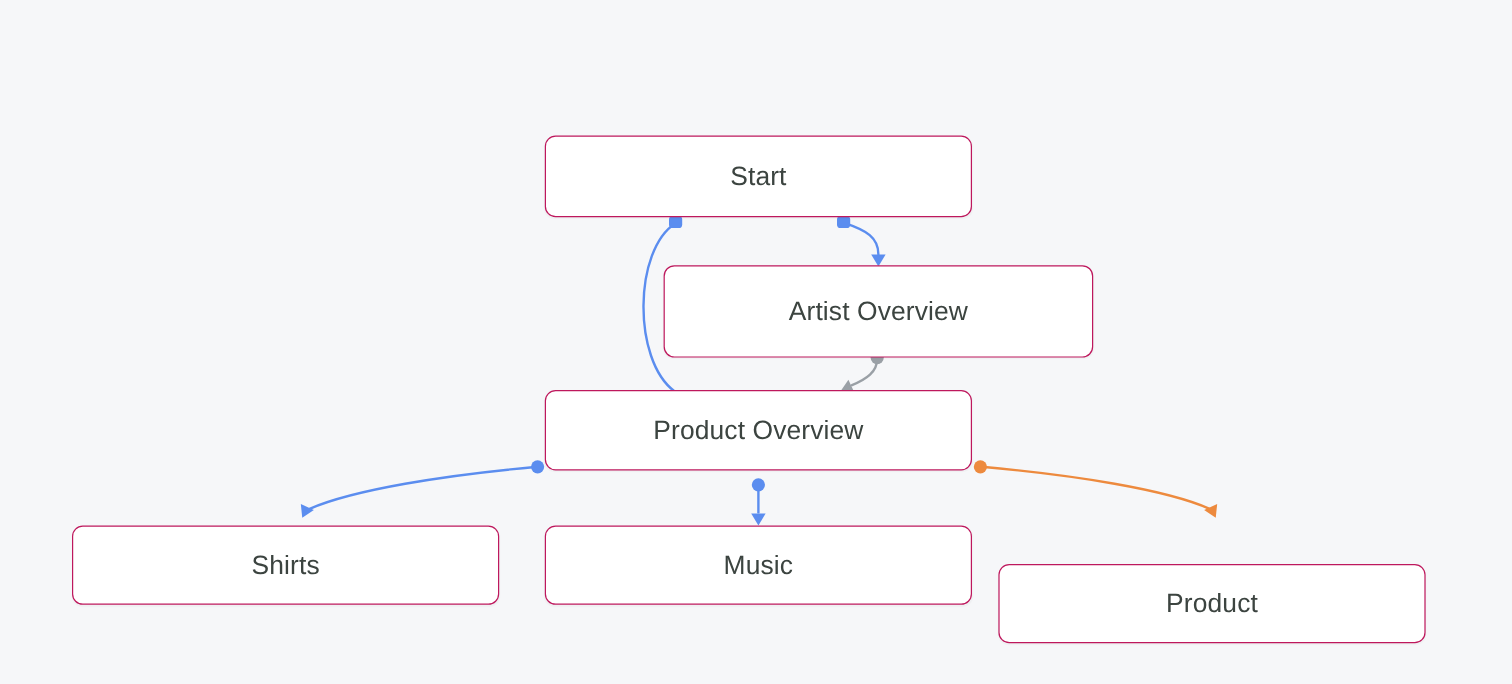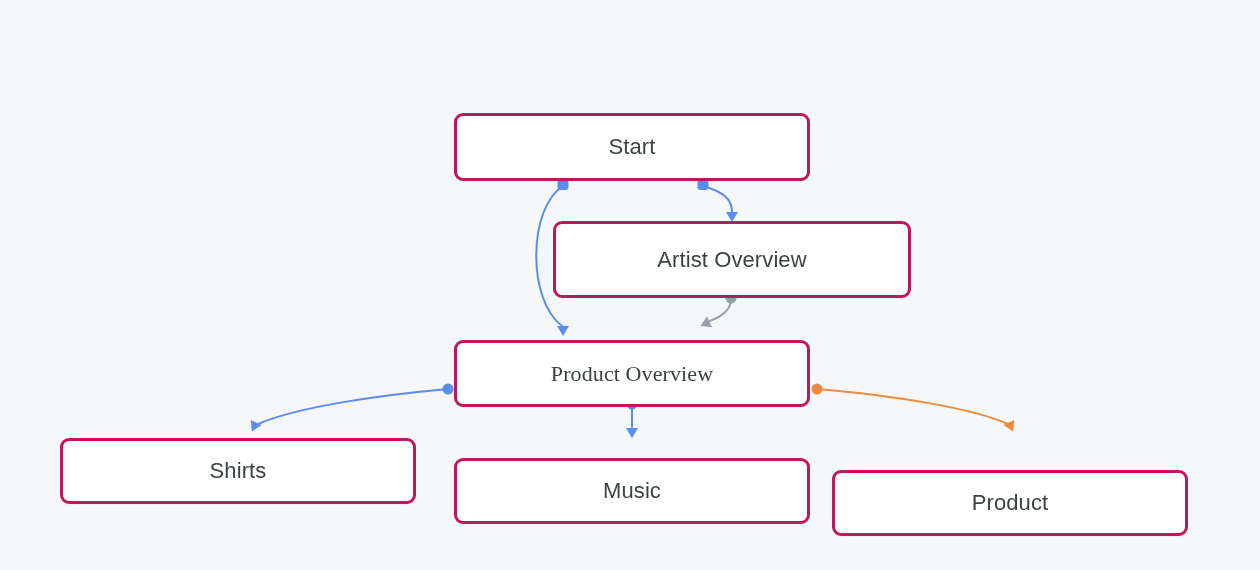--- a/index.html
+++ b/index.html
@@ -27,21 +27,21 @@
     left: 0;
     top: 0;
     width: 1260px;
     height: 570px;
     pointer-events: none;
   }
 
   .flow-node {
     position: absolute;
     background: #ffffff;
-    border: 3px solid #be185d;
+    border: 1px solid #be185d;
     border-radius: 9px;
     display: flex;
     align-items: center;
     justify-content: center;
     box-shadow: 0 1px 1px rgba(16, 24, 40, 0.03);
   }
 
   .flow-node-label {
     font-size: 22px;
     font-weight: 500;
@@ -90,27 +90,27 @@
       </g>
     </svg>
 
   <div id="node-layer">
       <div class="flow-node" style="left: 454px; top: 113px; width: 356px; height: 68px;">
         <span class="flow-node-label">Start</span>
       </div>
       <div class="flow-node" style="left: 553px; top: 221px; width: 358px; height: 77px;">
         <span class="flow-node-label">Artist Overview</span>
       </div>
-      <div class="flow-node" style="left: 454px; top: 340px; width: 356px; height: 67px; font-family: Liberation Serif, serif;">
+      <div class="flow-node" style="left: 454px; top: 325px; width: 356px; height: 67px;">
         <span class="flow-node-label">Product Overview</span>
       </div>
       <div class="flow-node" style="left: 60px; top: 438px; width: 356px; height: 66px; justify-content: center;">
         <span class="flow-node-label">Shirts</span>
       </div>
-      <div class="flow-node" style="left: 454px; top: 438px; width: 356px; height: 66px; margin-top: 20px;">
+      <div class="flow-node" style="left: 454px; top: 438px; width: 356px; height: 66px;">
         <span class="flow-node-label">Music</span>
       </div>
       <div class="flow-node" style="left: 832px; top: 438px; width: 356px; height: 66px; margin-top: 32px;">
         <span class="flow-node-label">Product</span>
       </div>
     </div>
 
 </div>
 
 </body></html>

